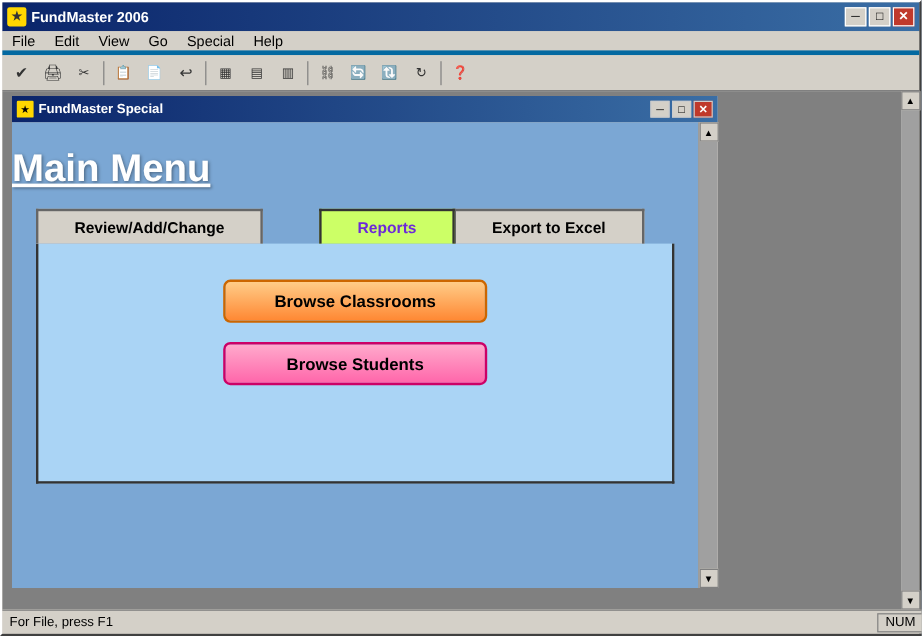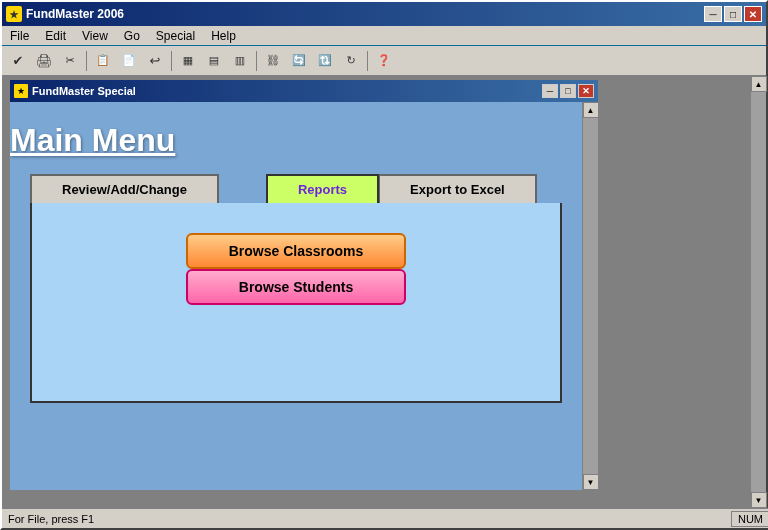--- a/index.html
+++ b/index.html
@@ -72,21 +72,21 @@
       cursor: pointer;
       color: #000;
     }
     .title-btn.minimize { background: #d4d0c8; }
     .title-btn.maximize { background: #d4d0c8; }
     .title-btn.close { background: #c0392b; color: #fff; }
 
     
     .menu-bar {
       background: #d4d0c8;
-      border-bottom: 1px solid #0369a1;
+      border-bottom: 4px solid #0369a1;
       padding: 2px 4px;
       display: flex;
       align-items: center;
       gap: 8px;
       height: 20px;
     }
     .menu-item {
       font-size: 12px;
       cursor: pointer;
       padding: 1px 4px;
@@ -314,21 +314,21 @@
     .tab-panel {
       margin: 0 20px;
       background: #aad4f5;
       border: 2px solid #333;
       border-top: none;
       padding: 30px 20px;
       min-height: 200px;
       display: flex;
       flex-direction: column;
       align-items: center;
-      gap: 0;
+      gap: 16px;
     }
 
     
     .browse-btn {
       width: 220px;
       padding: 8px 16px;
       font-size: 14px;
       font-weight: bold;
       cursor: pointer;
       border: 2px solid #888;

